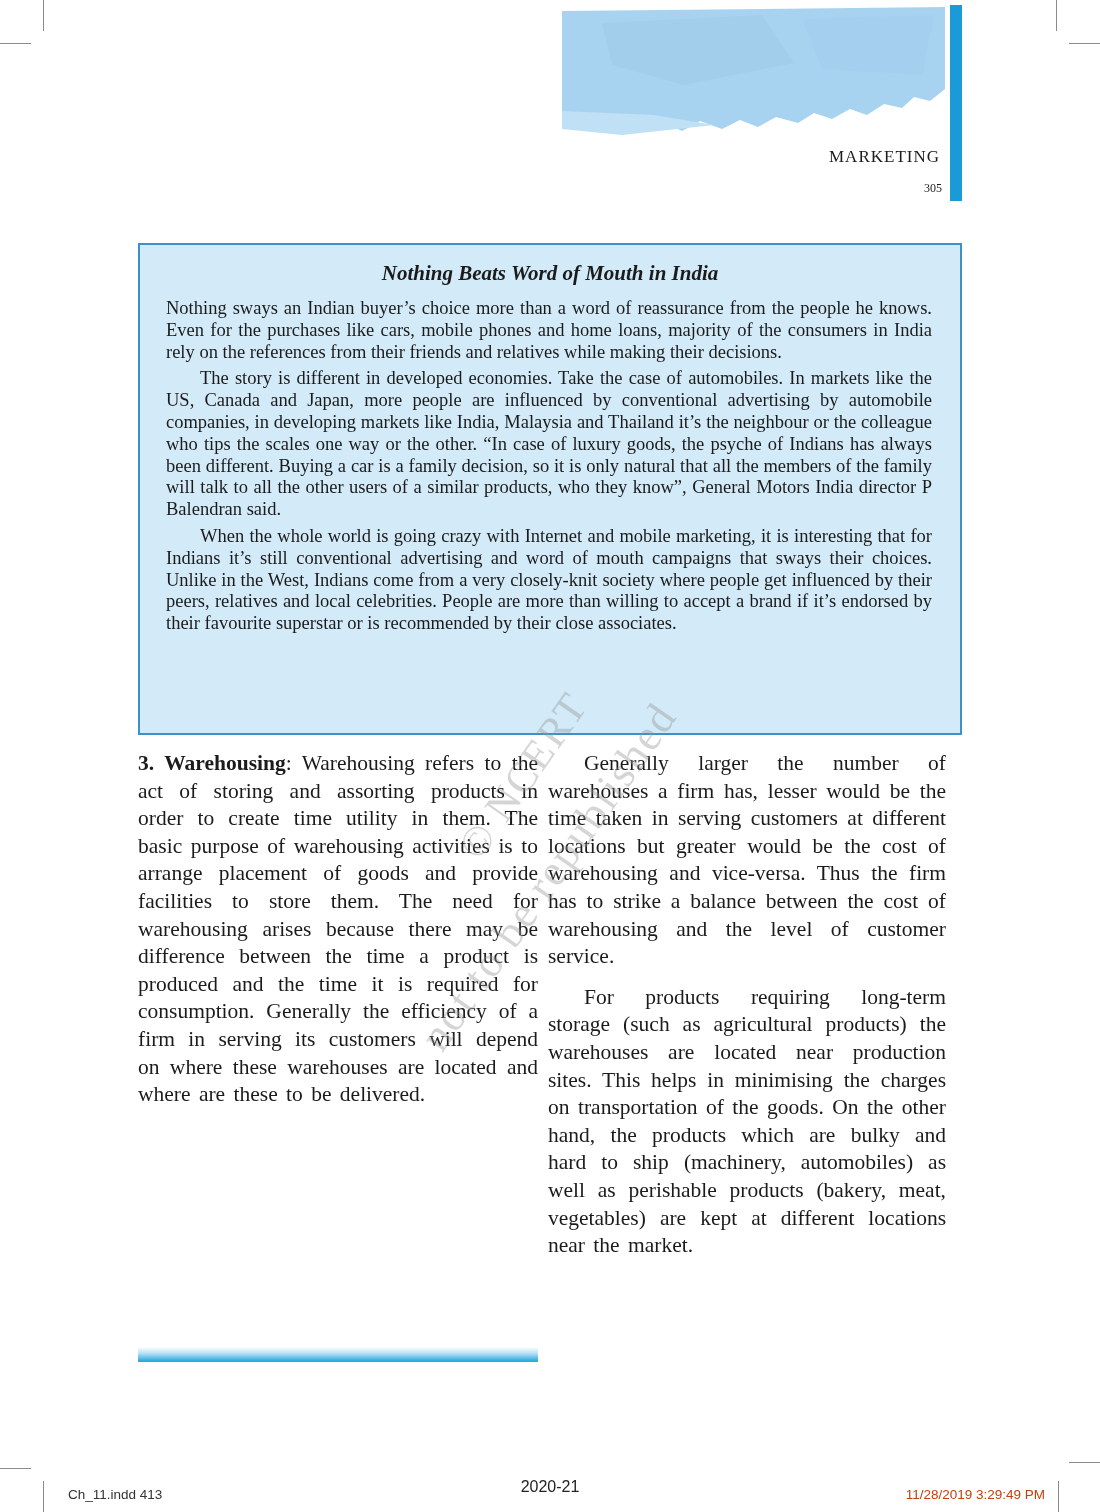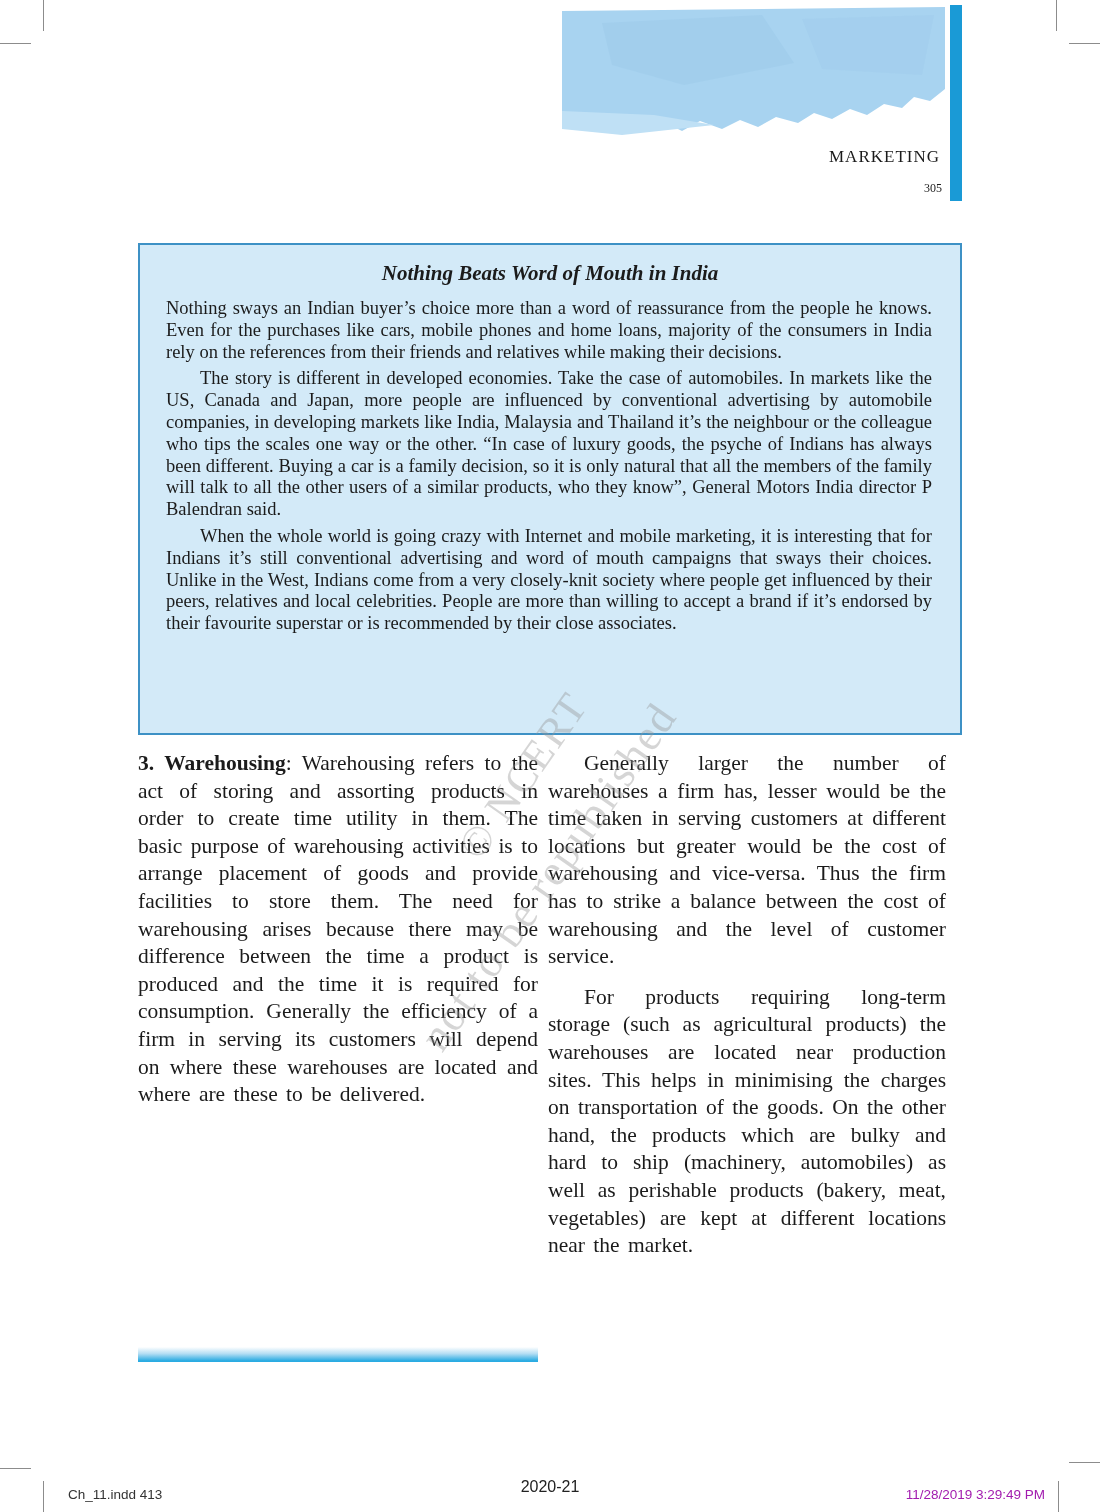--- a/index.html
+++ b/index.html
@@ -49,21 +49,21 @@
     position:absolute;left:138px;top:1347px;width:400px;height:15px;
     background:linear-gradient(180deg,#ffffff 0%,#b3ddf3 45%,var(--gradient-bar-blue,#2aabe2) 92%);
   }
 
   
   .edition{position:absolute;left:0;top:1450px;width:100%;text-align:center;
     font-family:"Liberation Sans","DejaVu Sans",sans-serif;font-size:16px;color:#222;margin-top:28px;}
   .file-info{position:absolute;left:68px;top:1487px;
     font-family:"Liberation Sans","DejaVu Sans",sans-serif;font-size:13.5px;color:#333;}
   .timestamp{position:absolute;right:55px;top:1487px;
-    font-family:"Liberation Sans","DejaVu Sans",sans-serif;font-size:13.5px;color:#a21caf;}
+    font-family:"Liberation Sans","DejaVu Sans",sans-serif;font-size:13.5px;color:#c2410c;}
 </style>
 </head>
 <body>
 
 <div class="page">
 
   <div class="cropmark" style="left:43px;top:0;width:1px;height:31px;"></div>
   <div class="cropmark" style="left:0;top:43px;width:31px;height:1px;"></div>
   <div class="cropmark" style="left:1056px;top:0;width:1px;height:31px;"></div>
   <div class="cropmark" style="left:1069px;top:43px;width:31px;height:1px;"></div>

